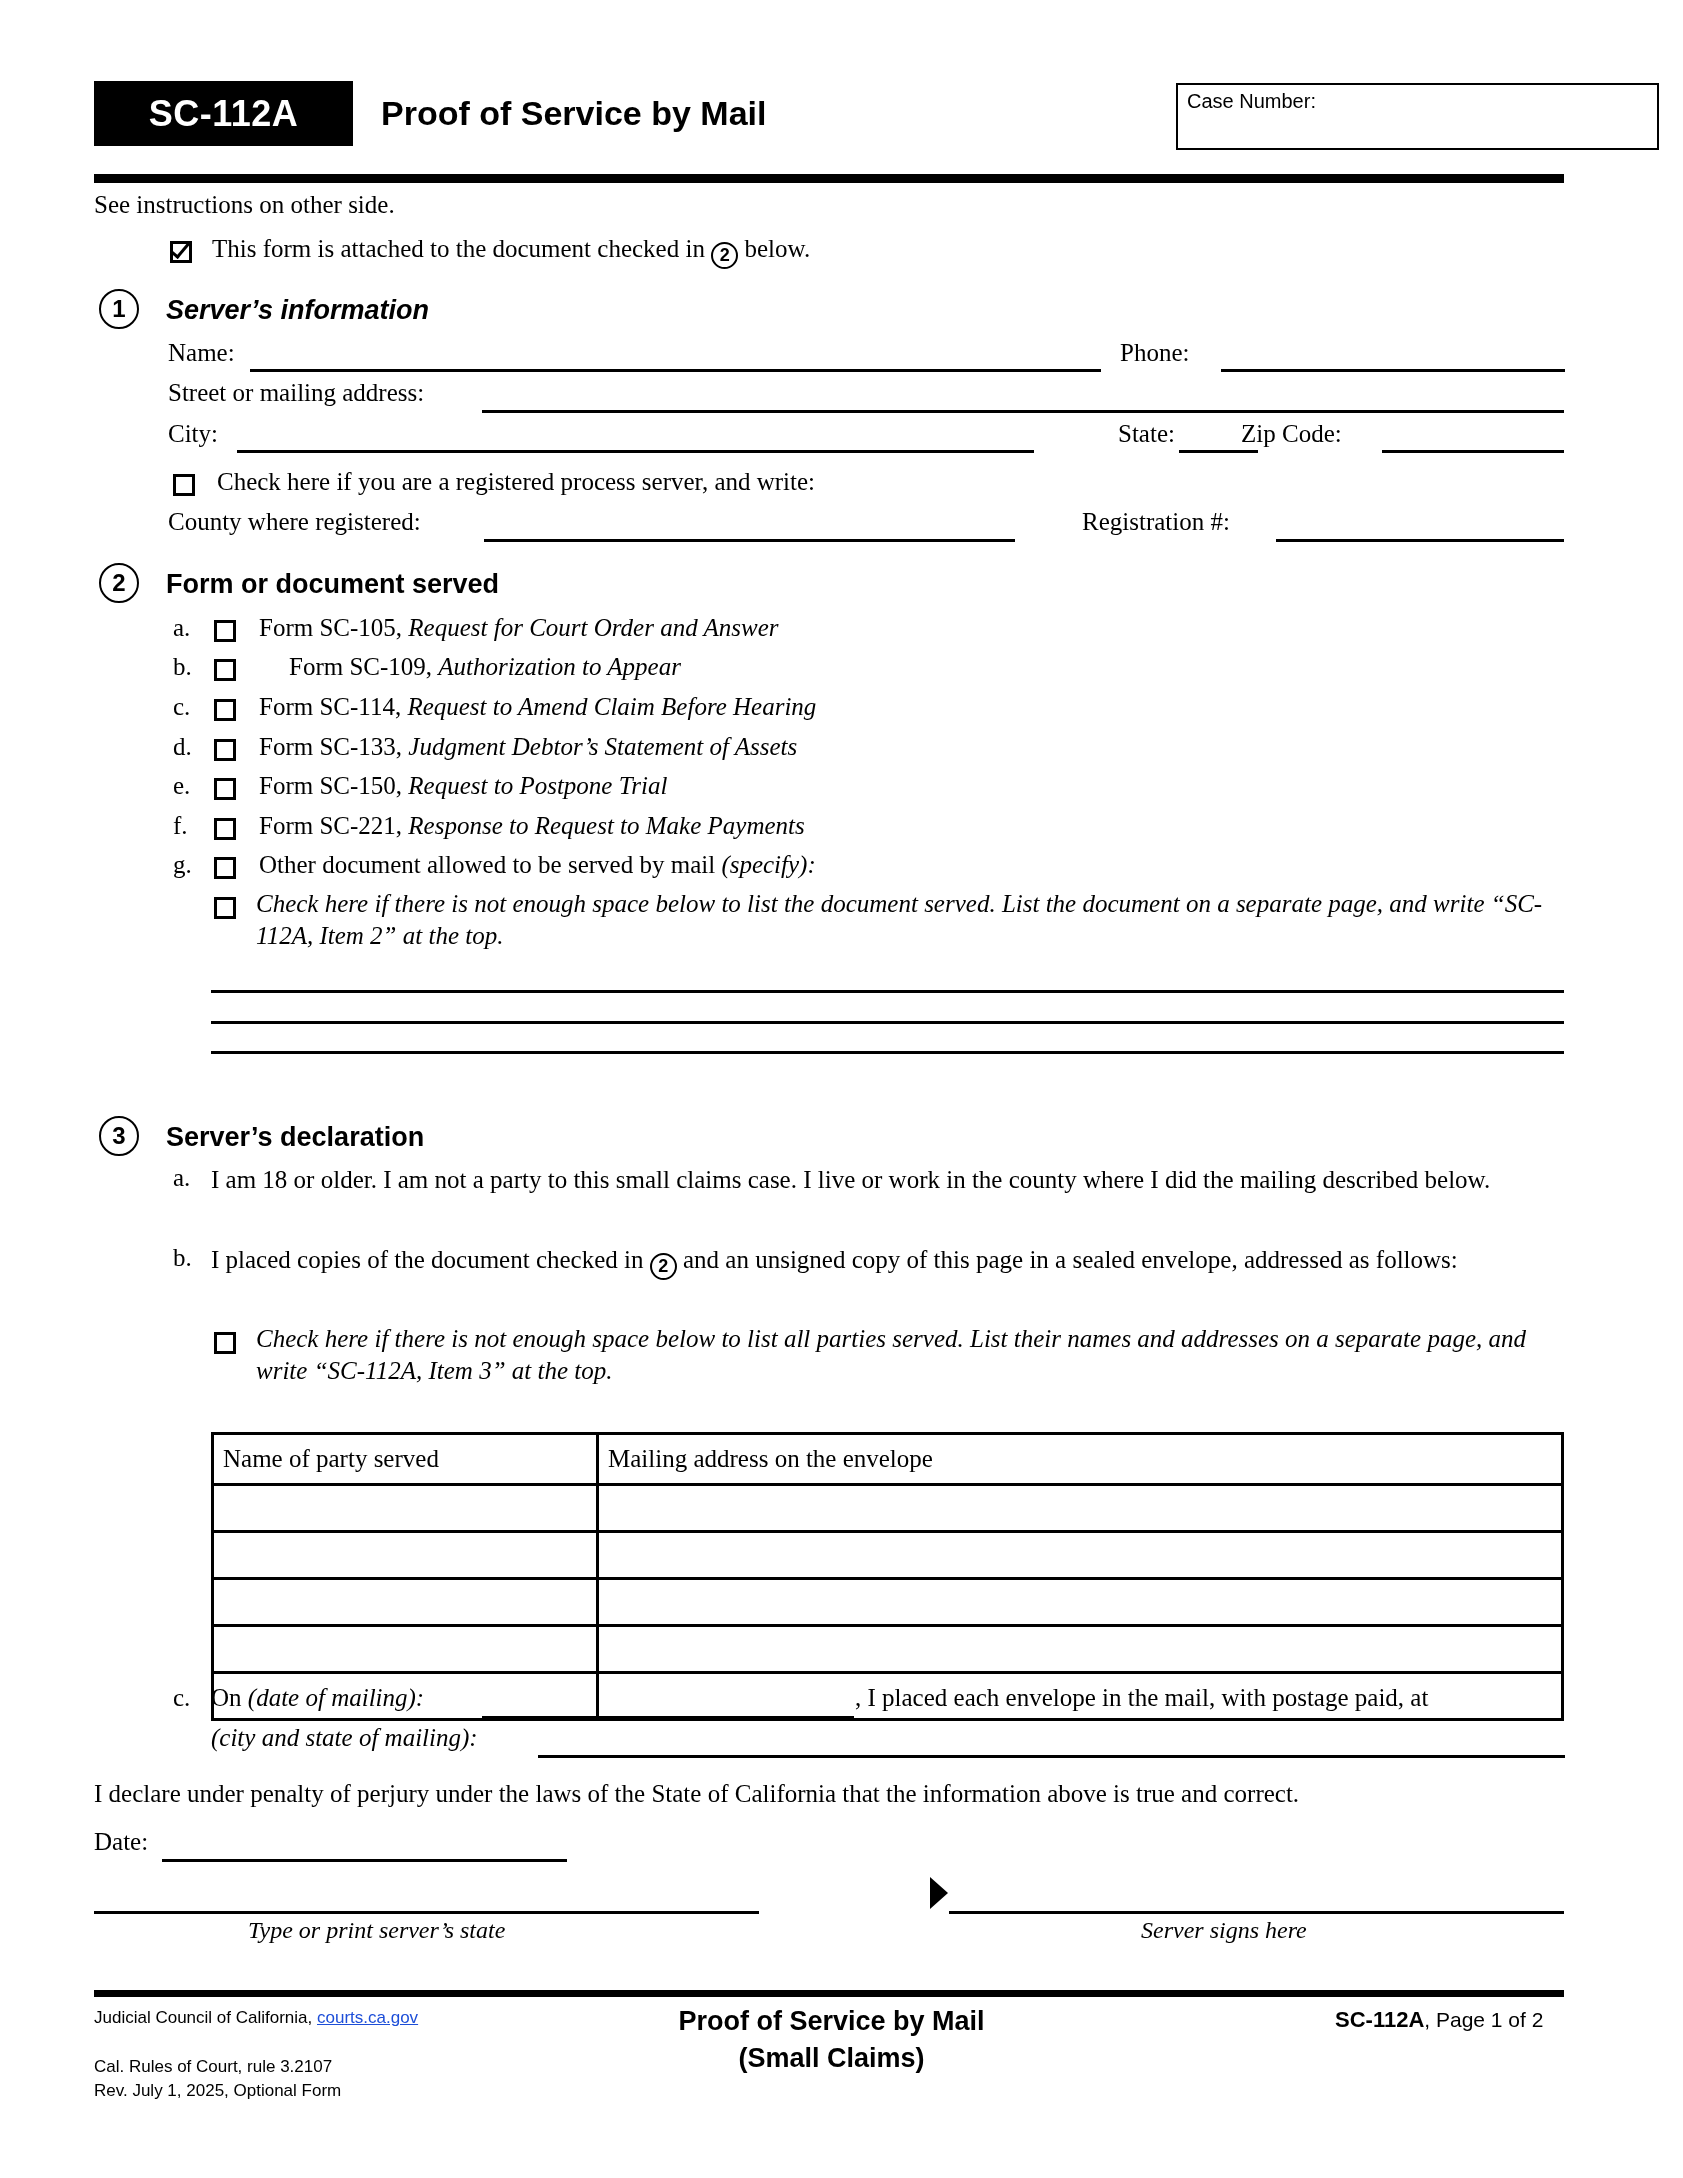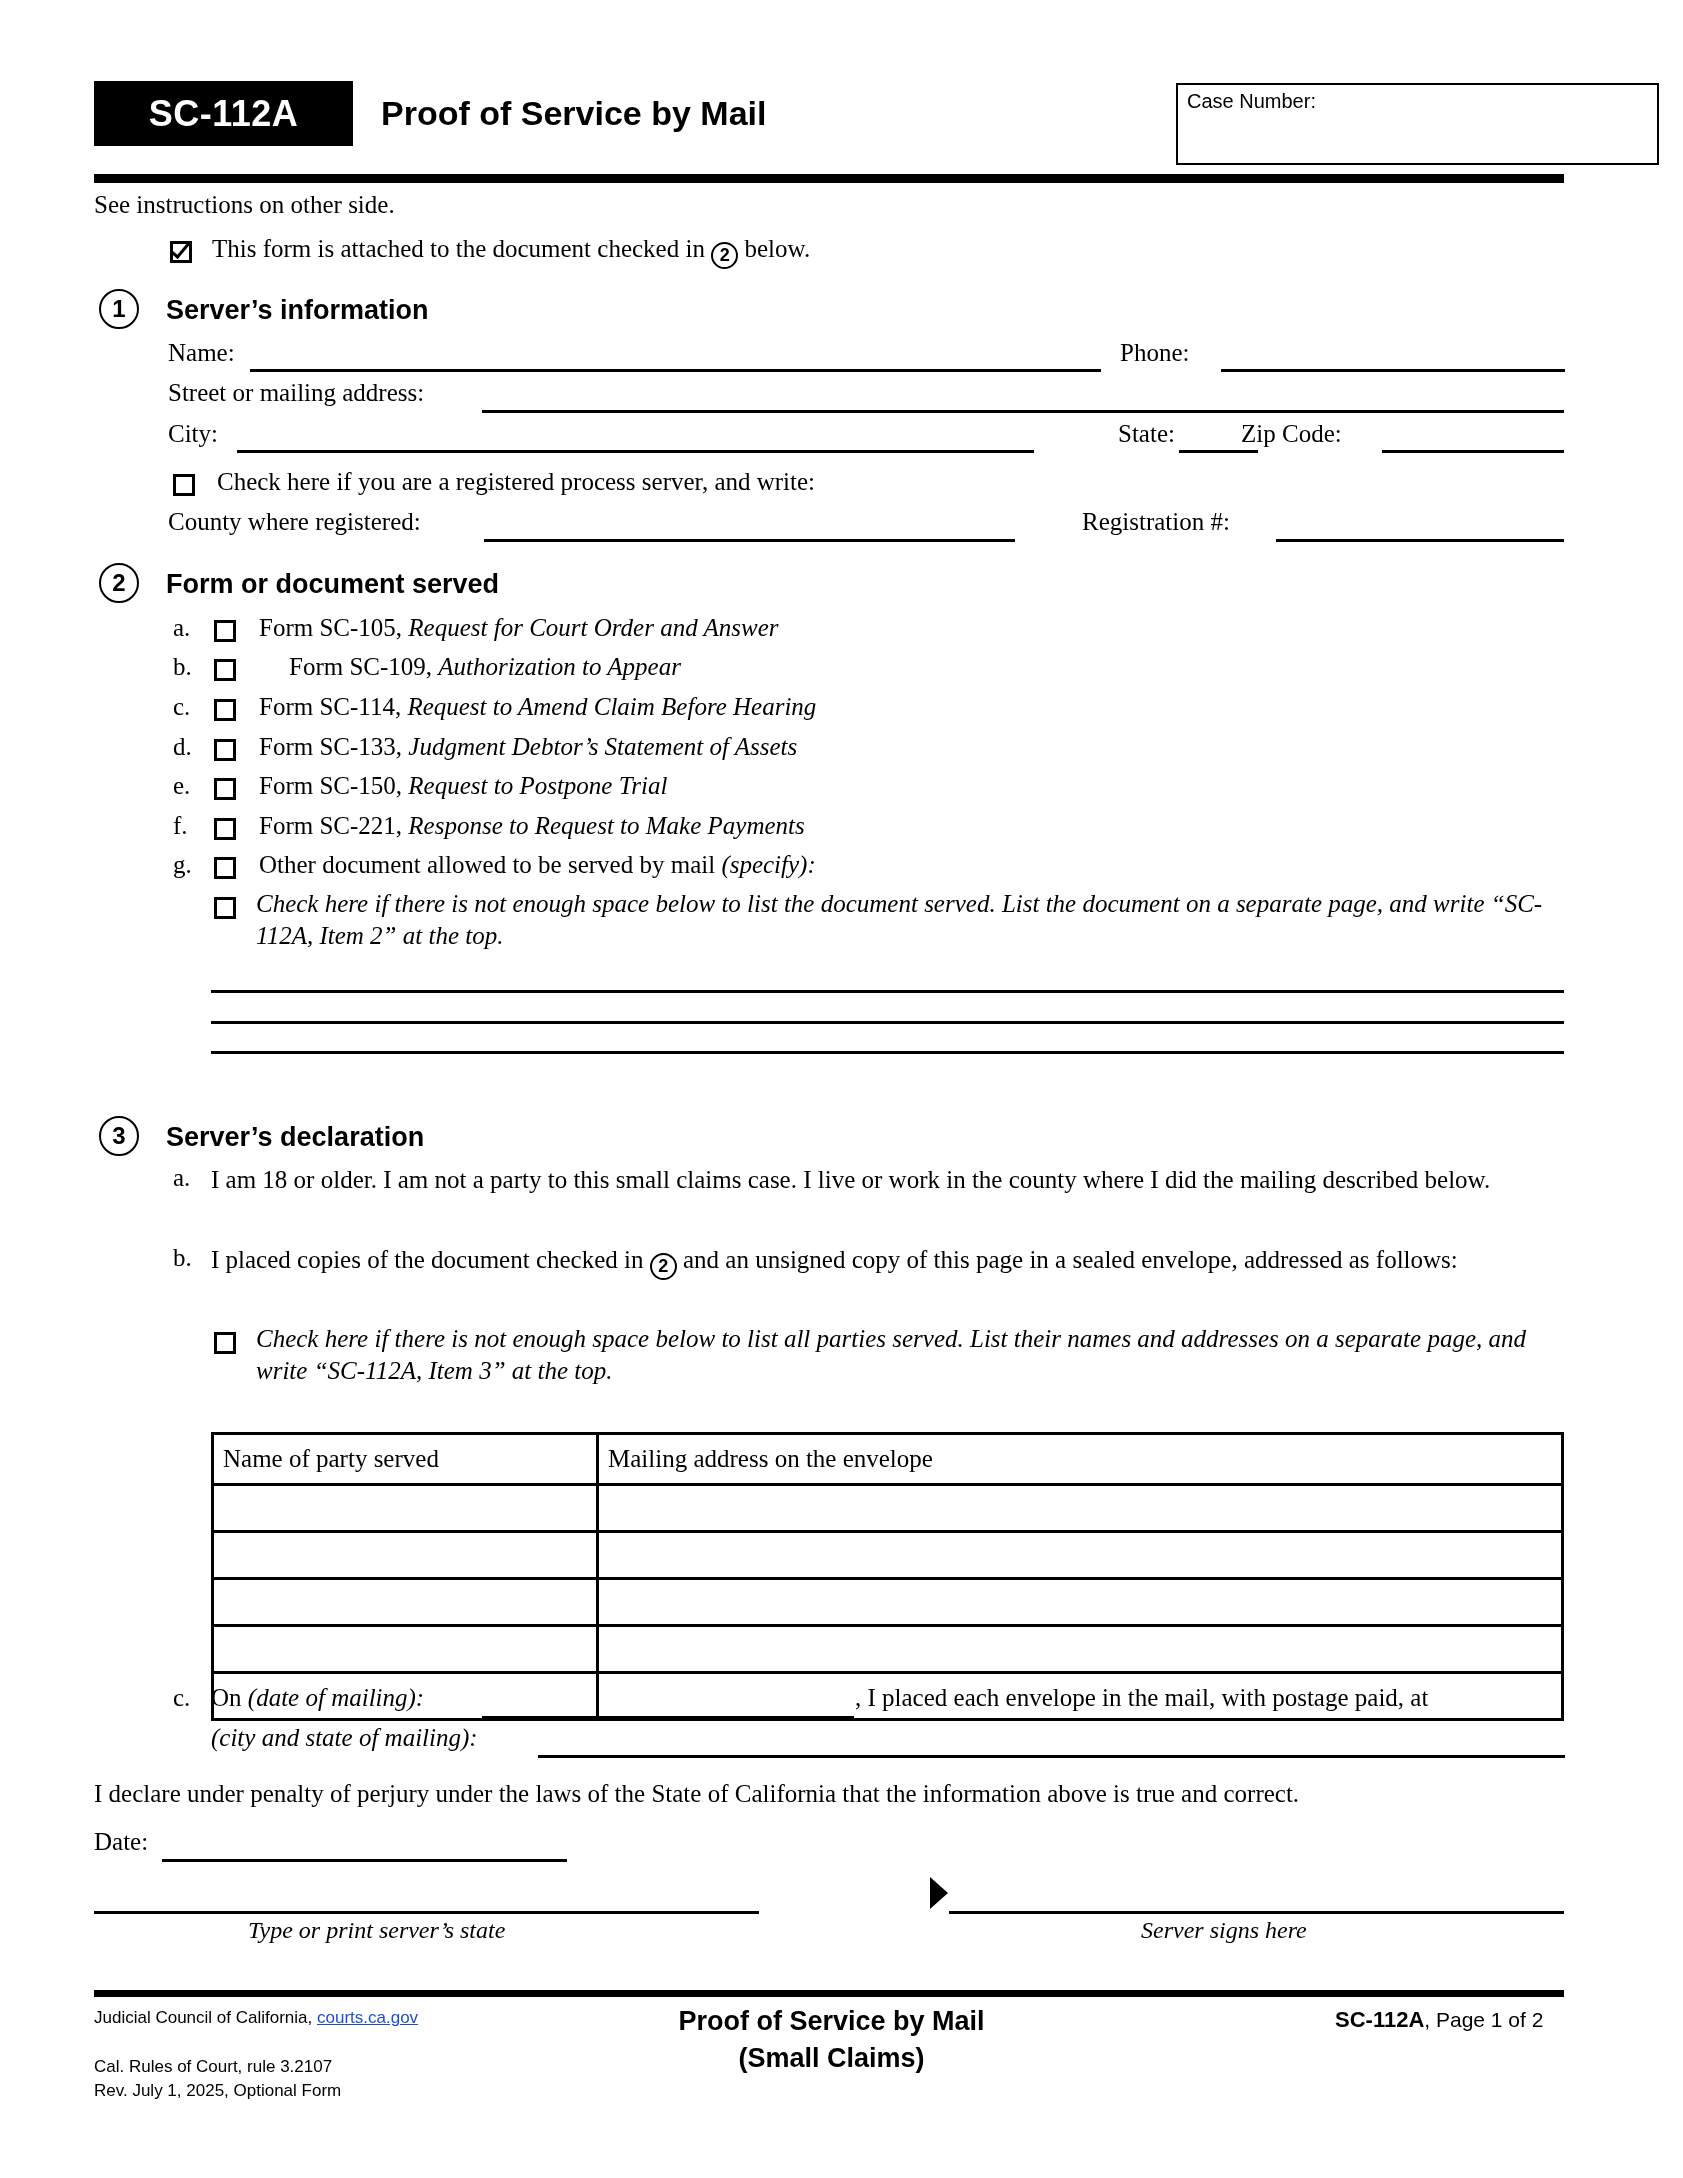--- a/index.html
+++ b/index.html
@@ -47,21 +47,21 @@
     position: absolute;
     left: 287px; top: 13px;
     font-family: "Liberation Sans", sans-serif;
     font-weight: bold;
     font-size: 34px;
     white-space: nowrap;
   }
   .case-box {
     position: absolute;
     left: 1082px; top: 2px;
-    width: 483px; height: 82px;
+    width: 483px; height: 67px;
     border: 2px solid #000;
     box-sizing: border-box;
   }
   .case-box-label {
     position: absolute;
     left: 9px; top: 5px;
     font-family: "Liberation Sans", sans-serif;
     font-size: 20px;
   }
   .header-rule {
@@ -221,21 +221,21 @@
   <div class="txt" style="left:94px; top:191px;">See instructions on other side.</div>
 
   <div class="cbox checked" style="left:170px; top:241px;"></div>
   <div class="txt" style="left:212px; top:235px;">
     <span>This form is attached to the document checked in</span>
     <span class="inline-circle">2</span>
     <span>below.</span>
   </div>
 
   <div class="circle-num" style="left:99px; top:289px;">1</div>
-  <div class="shead" style="left:166px; top:295px;">Server’s information</div>
+  <div class="shead" style="left:166px; top:295px;font-style:italic;">Server’s information</div>
 
   <div class="txt" style="left:168px; top:339px;">Name:</div>
   <div class="rule" style="left:250px; top:369px; width:851px;"></div>
   <div class="txt" style="left:1120px; top:339px;">Phone:</div>
   <div class="rule" style="left:1221px; top:369px; width:344px;"></div>
 
   <div class="txt" style="left:168px; top:379px;">Street or mailing address:</div>
   <div class="rule" style="left:482px; top:410px; width:1082px;"></div>
 
   <div class="txt" style="left:168px; top:420px;">City:</div>

